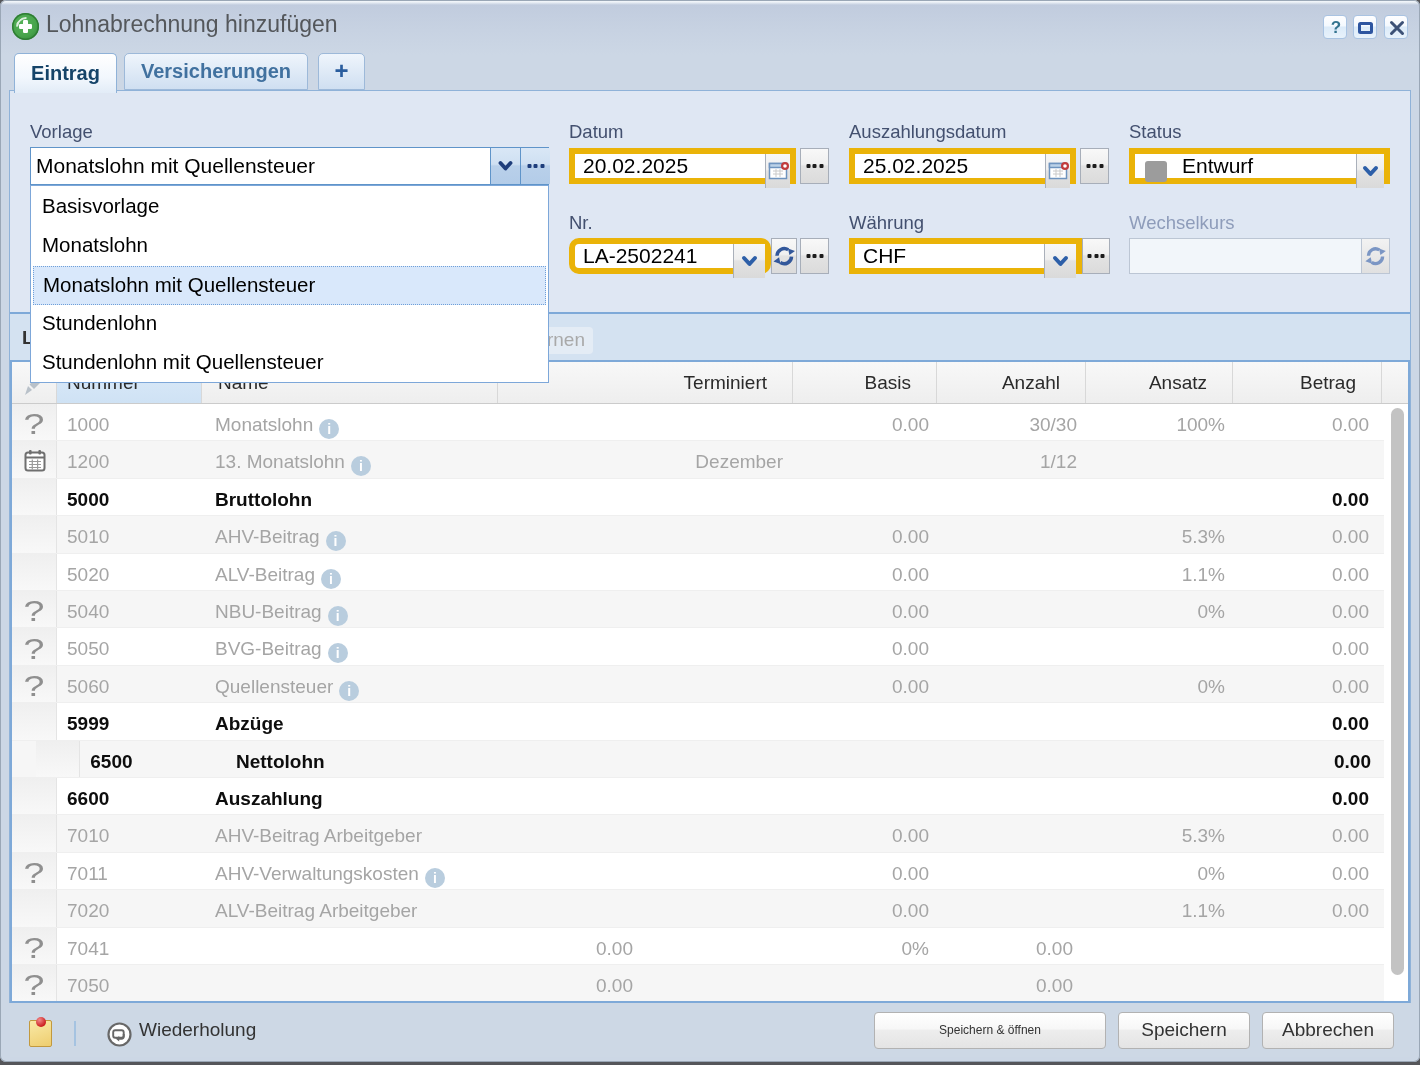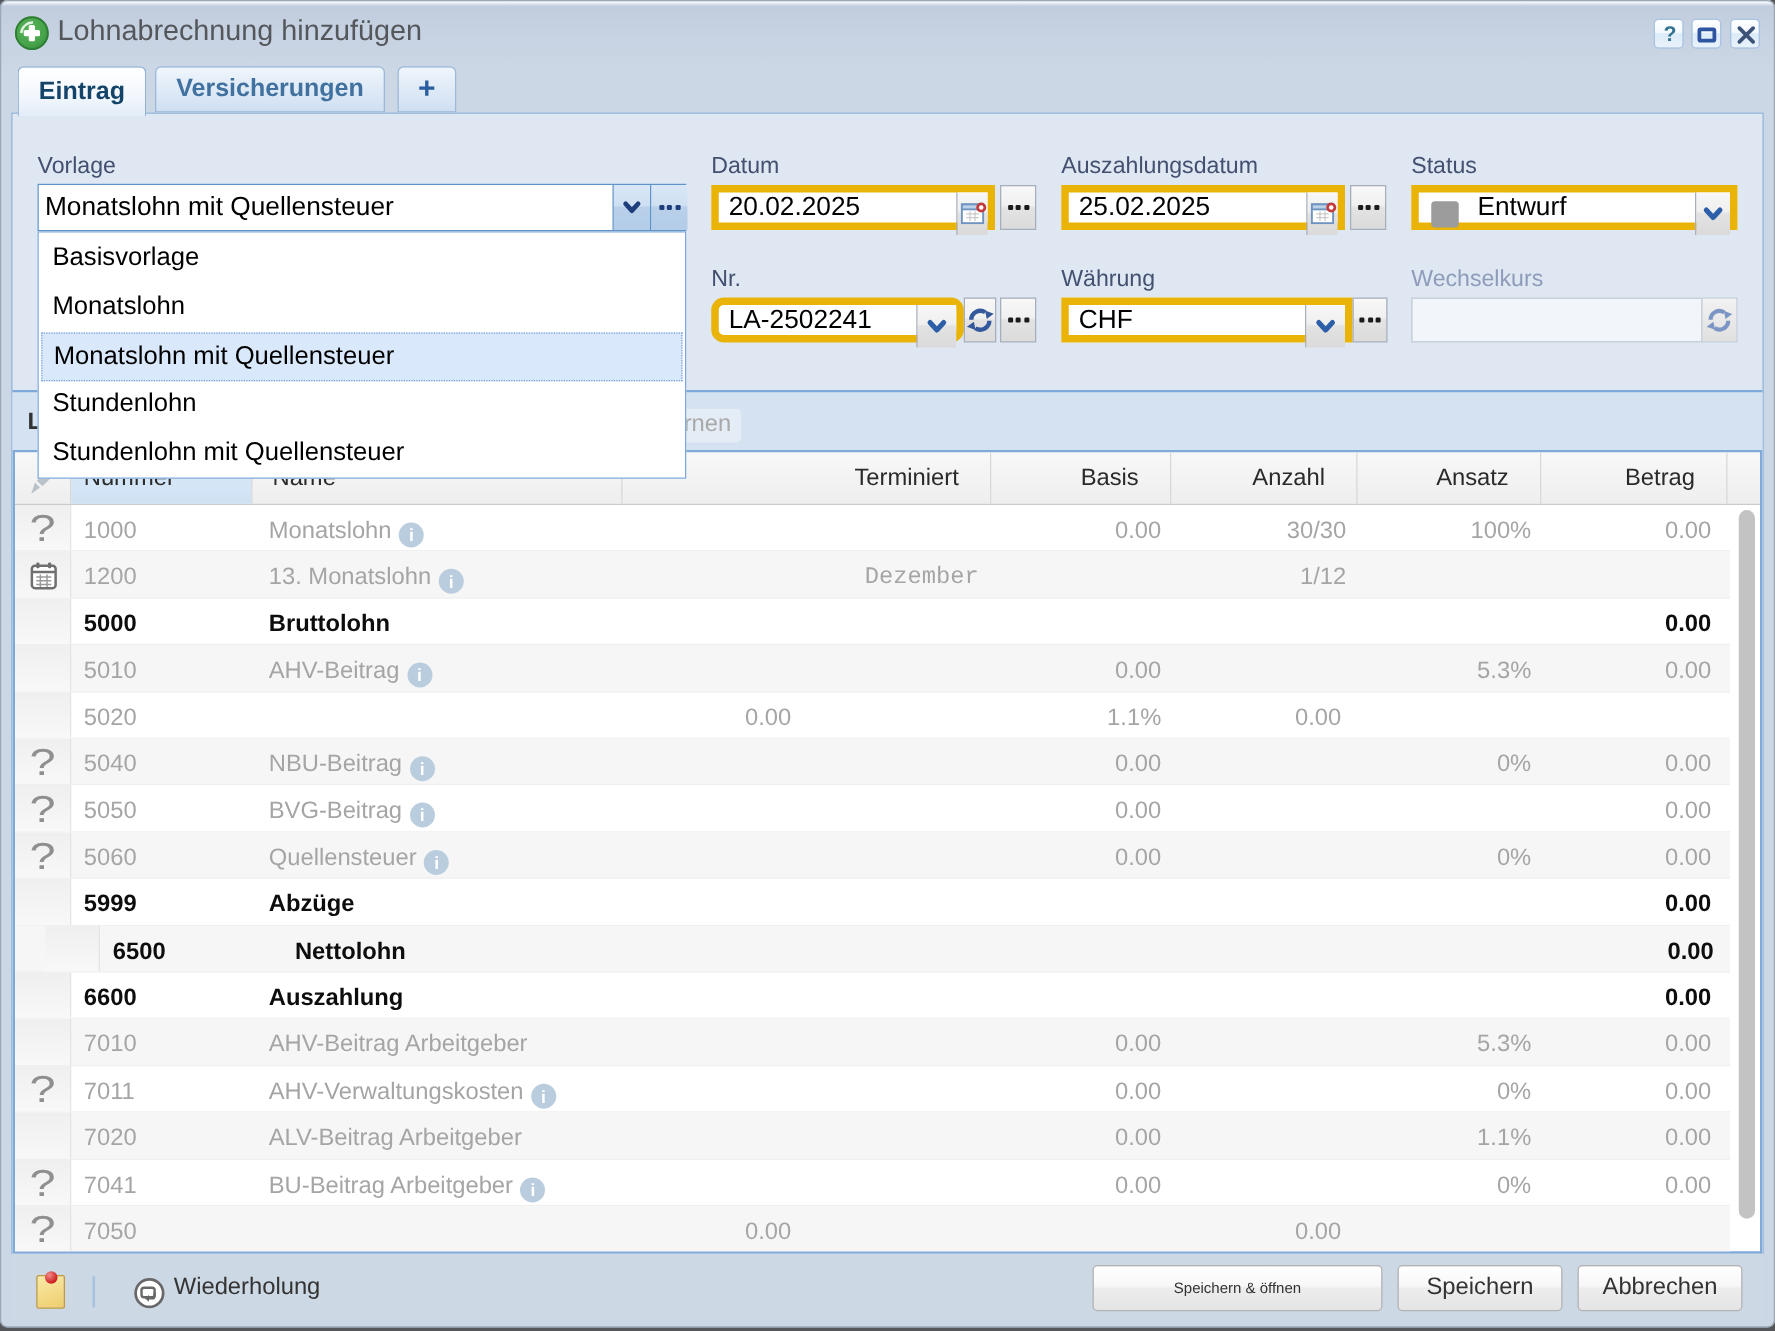--- a/index.html
+++ b/index.html
@@ -60,21 +60,21 @@
 #ghead{position:absolute;left:0;top:0;width:1396px;height:42px;
   background:linear-gradient(180deg,#f8f8f8,#eeeeee);border-bottom:1px solid #cbcbcb;box-sizing:border-box;display:flex;}
 .hc{box-sizing:border-box;border-right:1px solid #d8d8d8;font-size:19px;color:#2a2a2a;line-height:42px;}
 .hr{text-align:right;padding-right:25px;}
 #hnum{background:linear-gradient(180deg,#dcebfa,#cfe2f4);}
 .grow{position:absolute;left:0;width:1372px;height:37.4px;display:flex;border-bottom:1px solid #efefef;box-sizing:border-box;}
 .alt{background:#f6f6f6;}
 .c0{width:45px;box-sizing:border-box;border-right:1px solid #e4e4e4;background:linear-gradient(180deg,#efefef,#f8f8f8);position:relative;}
 .c1{width:145px;box-sizing:border-box;padding-left:10px;}
 .c2{width:296px;box-sizing:border-box;padding-left:13px;}
-.c3{width:295px;box-sizing:border-box;text-align:right;padding-right:10px;font-family:Liberation Mono, monospace;}
+.c3{width:295px;box-sizing:border-box;text-align:right;padding-right:10px;}
 .c4{width:144px;box-sizing:border-box;text-align:right;padding-right:8px;}
 .c5{width:149px;box-sizing:border-box;text-align:right;padding-right:9px;}
 .c6{width:147px;box-sizing:border-box;text-align:right;padding-right:8px;}
 .c7{width:149px;box-sizing:border-box;text-align:right;padding-right:13px;}
 .grow div{font-size:19px;color:#a5a5a5;line-height:41.5px;white-space:nowrap;}
 .grow.bold div{color:#0d0d0d;font-weight:bold;}
 .qm{position:absolute;left:50%;top:50%;transform:translate(-50%,-46%) scale(1.25,1.0);font-size:30px;color:#8f8f8f;font-weight:400;}
 .info{display:inline-block;width:20px;height:20px;border-radius:50%;background:#b9cdde;color:#fff;
   font-size:14px;font-weight:bold;text-align:center;line-height:20px;vertical-align:-3px;margin-left:6px;font-style:normal;}
 #sthumb{left:1391px;top:408px;width:13px;height:567px;border-radius:6.5px;background:#c3c3c3;}
@@ -294,20 +294,21 @@
         <div class="c2">AHV-Beitrag<span class="info">i</span></div>
         <div class="c3"></div>
         <div class="c4">0.00</div>
         <div class="c5"></div>
         <div class="c6">5.3%</div>
         <div class="c7">0.00</div>
       </div>
 <div class="grow" style="top:149.6px;">
         <div class="c0"></div>
         <div class="c1">5020</div>
+        <div class="c2">ALV-Beitrag<span class="info">i</span></div>
         <div class="c3"></div>
         <div class="c4">0.00</div>
         <div class="c5"></div>
         <div class="c6">1.1%</div>
         <div class="c7">0.00</div>
       </div>
 <div class="grow alt" style="top:187.0px;">
         <div class="c0">
           <span class="qm">?</span>
         </div>
@@ -403,21 +404,20 @@
         <div class="c4">0.00</div>
         <div class="c5"></div>
         <div class="c6">1.1%</div>
         <div class="c7">0.00</div>
       </div>
 <div class="grow" style="top:523.6px;">
         <div class="c0">
           <span class="qm">?</span>
         </div>
         <div class="c1">7041</div>
-        <div class="c2">BU-Beitrag Arbeitgeber<span class="info">i</span></div>
         <div class="c3"></div>
         <div class="c4">0.00</div>
         <div class="c5"></div>
         <div class="c6">0%</div>
         <div class="c7">0.00</div>
       </div>
 <div class="grow alt" style="top:561.0px;">
         <div class="c0">
           <span class="qm">?</span>
         </div>

